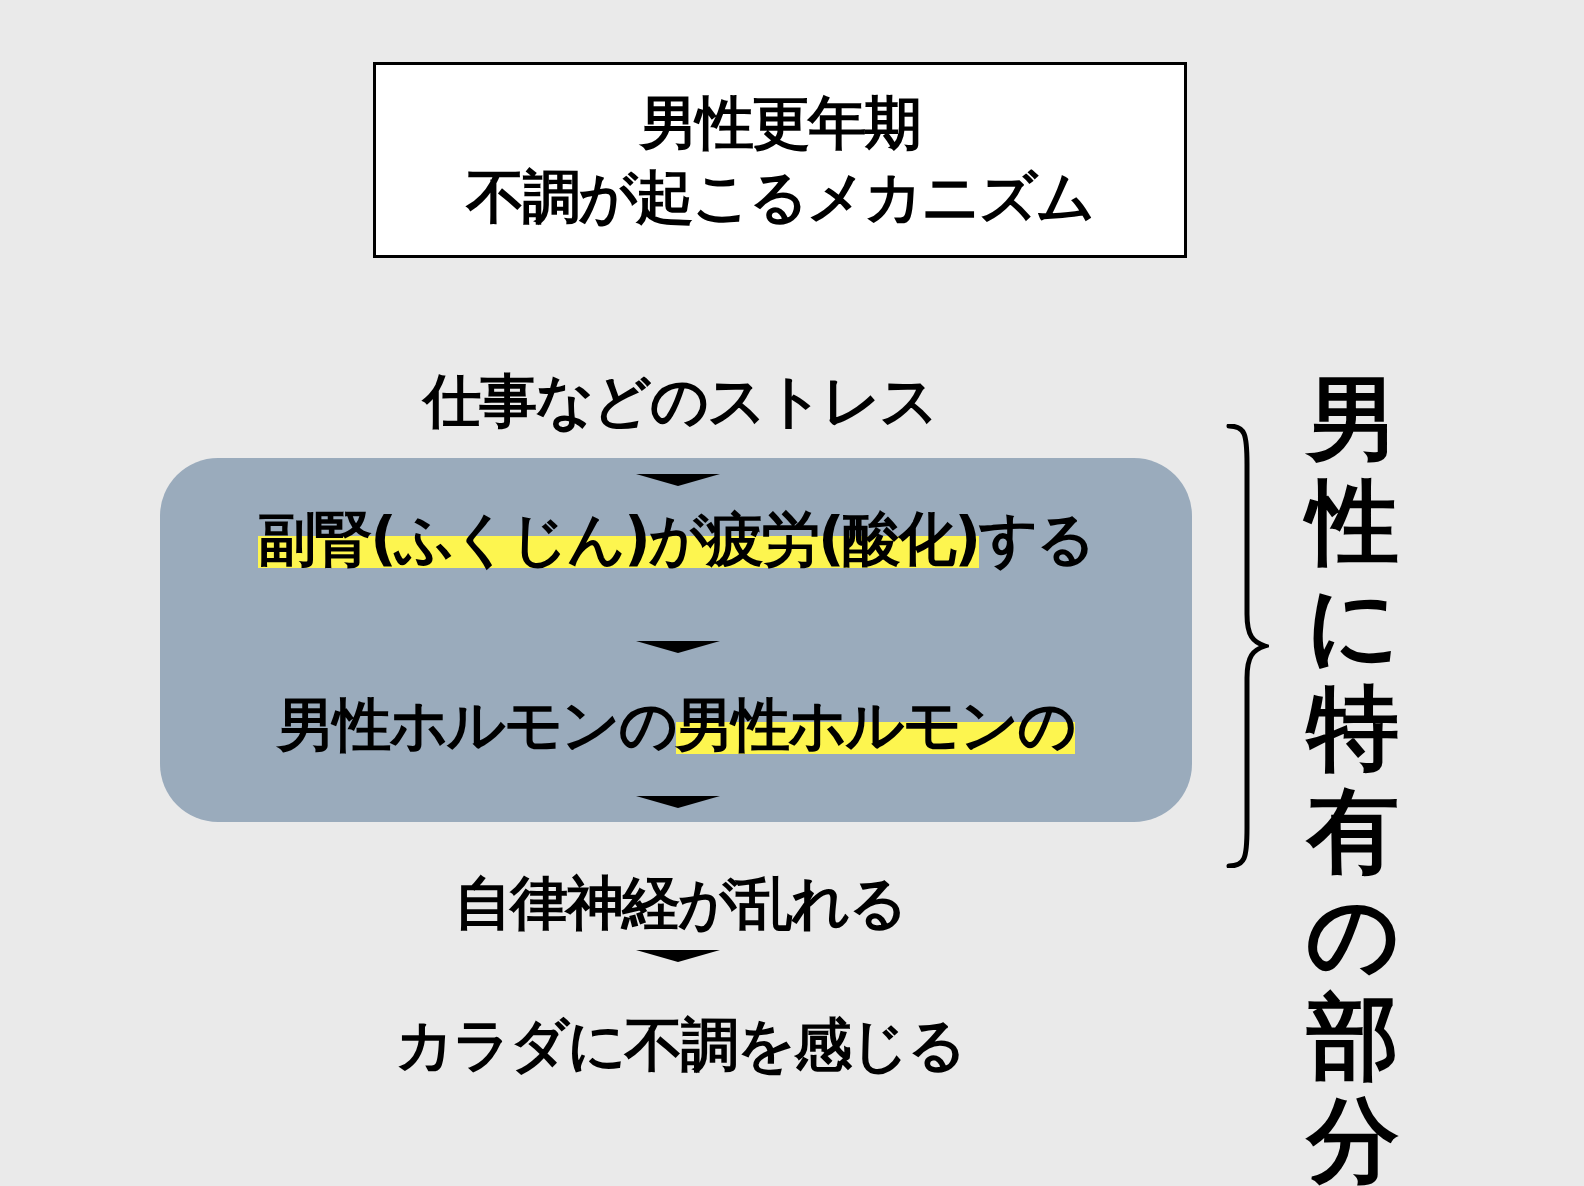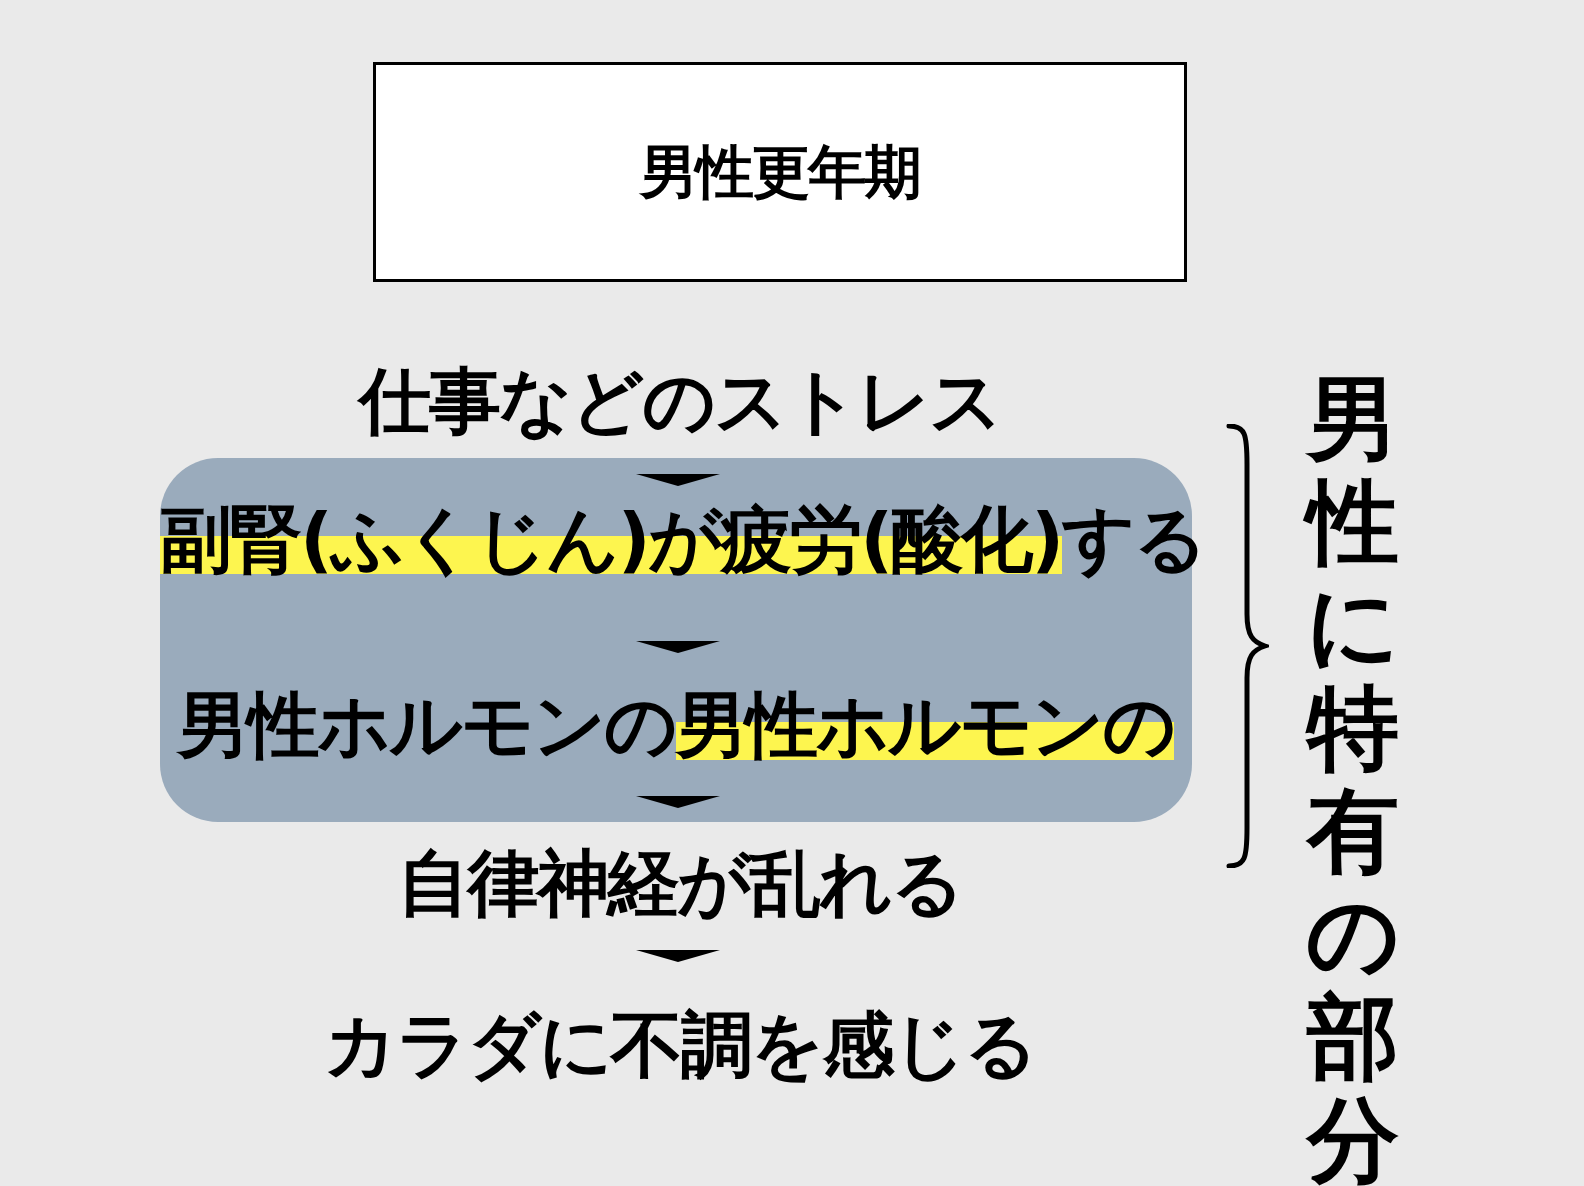--- a/index.html
+++ b/index.html
@@ -3,35 +3,35 @@
 <meta charset="utf-8">
 <style>
   html, body { margin:0; padding:0; }
   body {
     width:1584px; height:1186px; position:relative; overflow:hidden;
     background:#eaeaea;
     font-family:"DejaVu Sans", "Liberation Sans", sans-serif;
     color:#000;
   }
   .title-box {
-    position:absolute; left:373px; top:62px; width:814px; height:220px;
+    position:absolute; left:373px; top:62px; width:814px; height:196px;
     background:#fff; border:3px solid #000; box-sizing:border-box;
     display:flex; flex-direction:column; align-items:center; justify-content:center;
   }
   .title-line {
     font-weight:bold; font-size:58px; line-height:74px; letter-spacing:-2px;
     white-space:nowrap;
   }
   .panel {
     position:absolute; left:160px; top:458px; width:1032px; height:364px;
     background:#9aabbc; border-radius:58px;
   }
   .step {
     position:absolute; left:160px; width:1032px; text-align:center;
-    font-weight:bold; font-size:72px; line-height:70px; letter-spacing:-2px;
+    font-weight:bold; font-size:58px; line-height:70px; letter-spacing:-2px;
     white-space:nowrap;
   }
   .step.outside { left:180px; width:1000px; }
   .hl {
     background:linear-gradient(to bottom, transparent 46%, #fdf54f 46%, #fdf54f 92%, transparent 92%);
   }
   .arrow {
     position:absolute; left:636px; width:0; height:0;
     border-left:42px solid transparent; border-right:42px solid transparent;
     border-top:12px solid #000;
@@ -44,41 +44,42 @@
     font-weight:bold; font-size:92px; line-height:103px;
     text-align:center; display:flex; flex-direction:column; align-items:center;
   }
   .side-label span { display:block; }
 </style>
 </head>
 <body>
 
 <div class="title-box">
   <div class="title-line">男性更年期</div>
+  <div class="title-line">不調が起こるメカニズム</div>
 </div>
 
 <div class="step outside" style="top:366px;">仕事などのストレス</div>
 
 <div class="panel"></div>
 
 <div class="arrow" style="top:474px;"></div>
 
 <div class="step" style="top:504px;">
   <span class="hl">副腎(ふくじん)が疲労(酸化)</span><span>する</span>
 </div>
 
 <div class="arrow" style="top:641px;"></div>
 
 <div class="step" style="top:690px;">
   <span>男性ホルモンの</span><span class="hl">男性ホルモンの</span>
 </div>
 
 <div class="arrow" style="top:796px;"></div>
 
-<div class="step outside" style="top:848px;">自律神経が乱れる</div>
+<div class="step outside" style="top:868px;">自律神経が乱れる</div>
 
 <div class="arrow" style="top:950px;"></div>
 
 <div class="step outside" style="top:1010px;">カラダに不調を感じる</div>
 
 <svg class="brace" viewBox="0 0 44 444">
   <path d="M4 2 C 20 2, 22 10, 22 40 L 22 190 C 22 212, 28 218, 40 222 C 28 226, 22 232, 22 254 L 22 404 C 22 434, 20 442, 4 442" fill="none" stroke="#000" stroke-width="5" stroke-linecap="round"></path>
 </svg>
 
 <div class="side-label">

